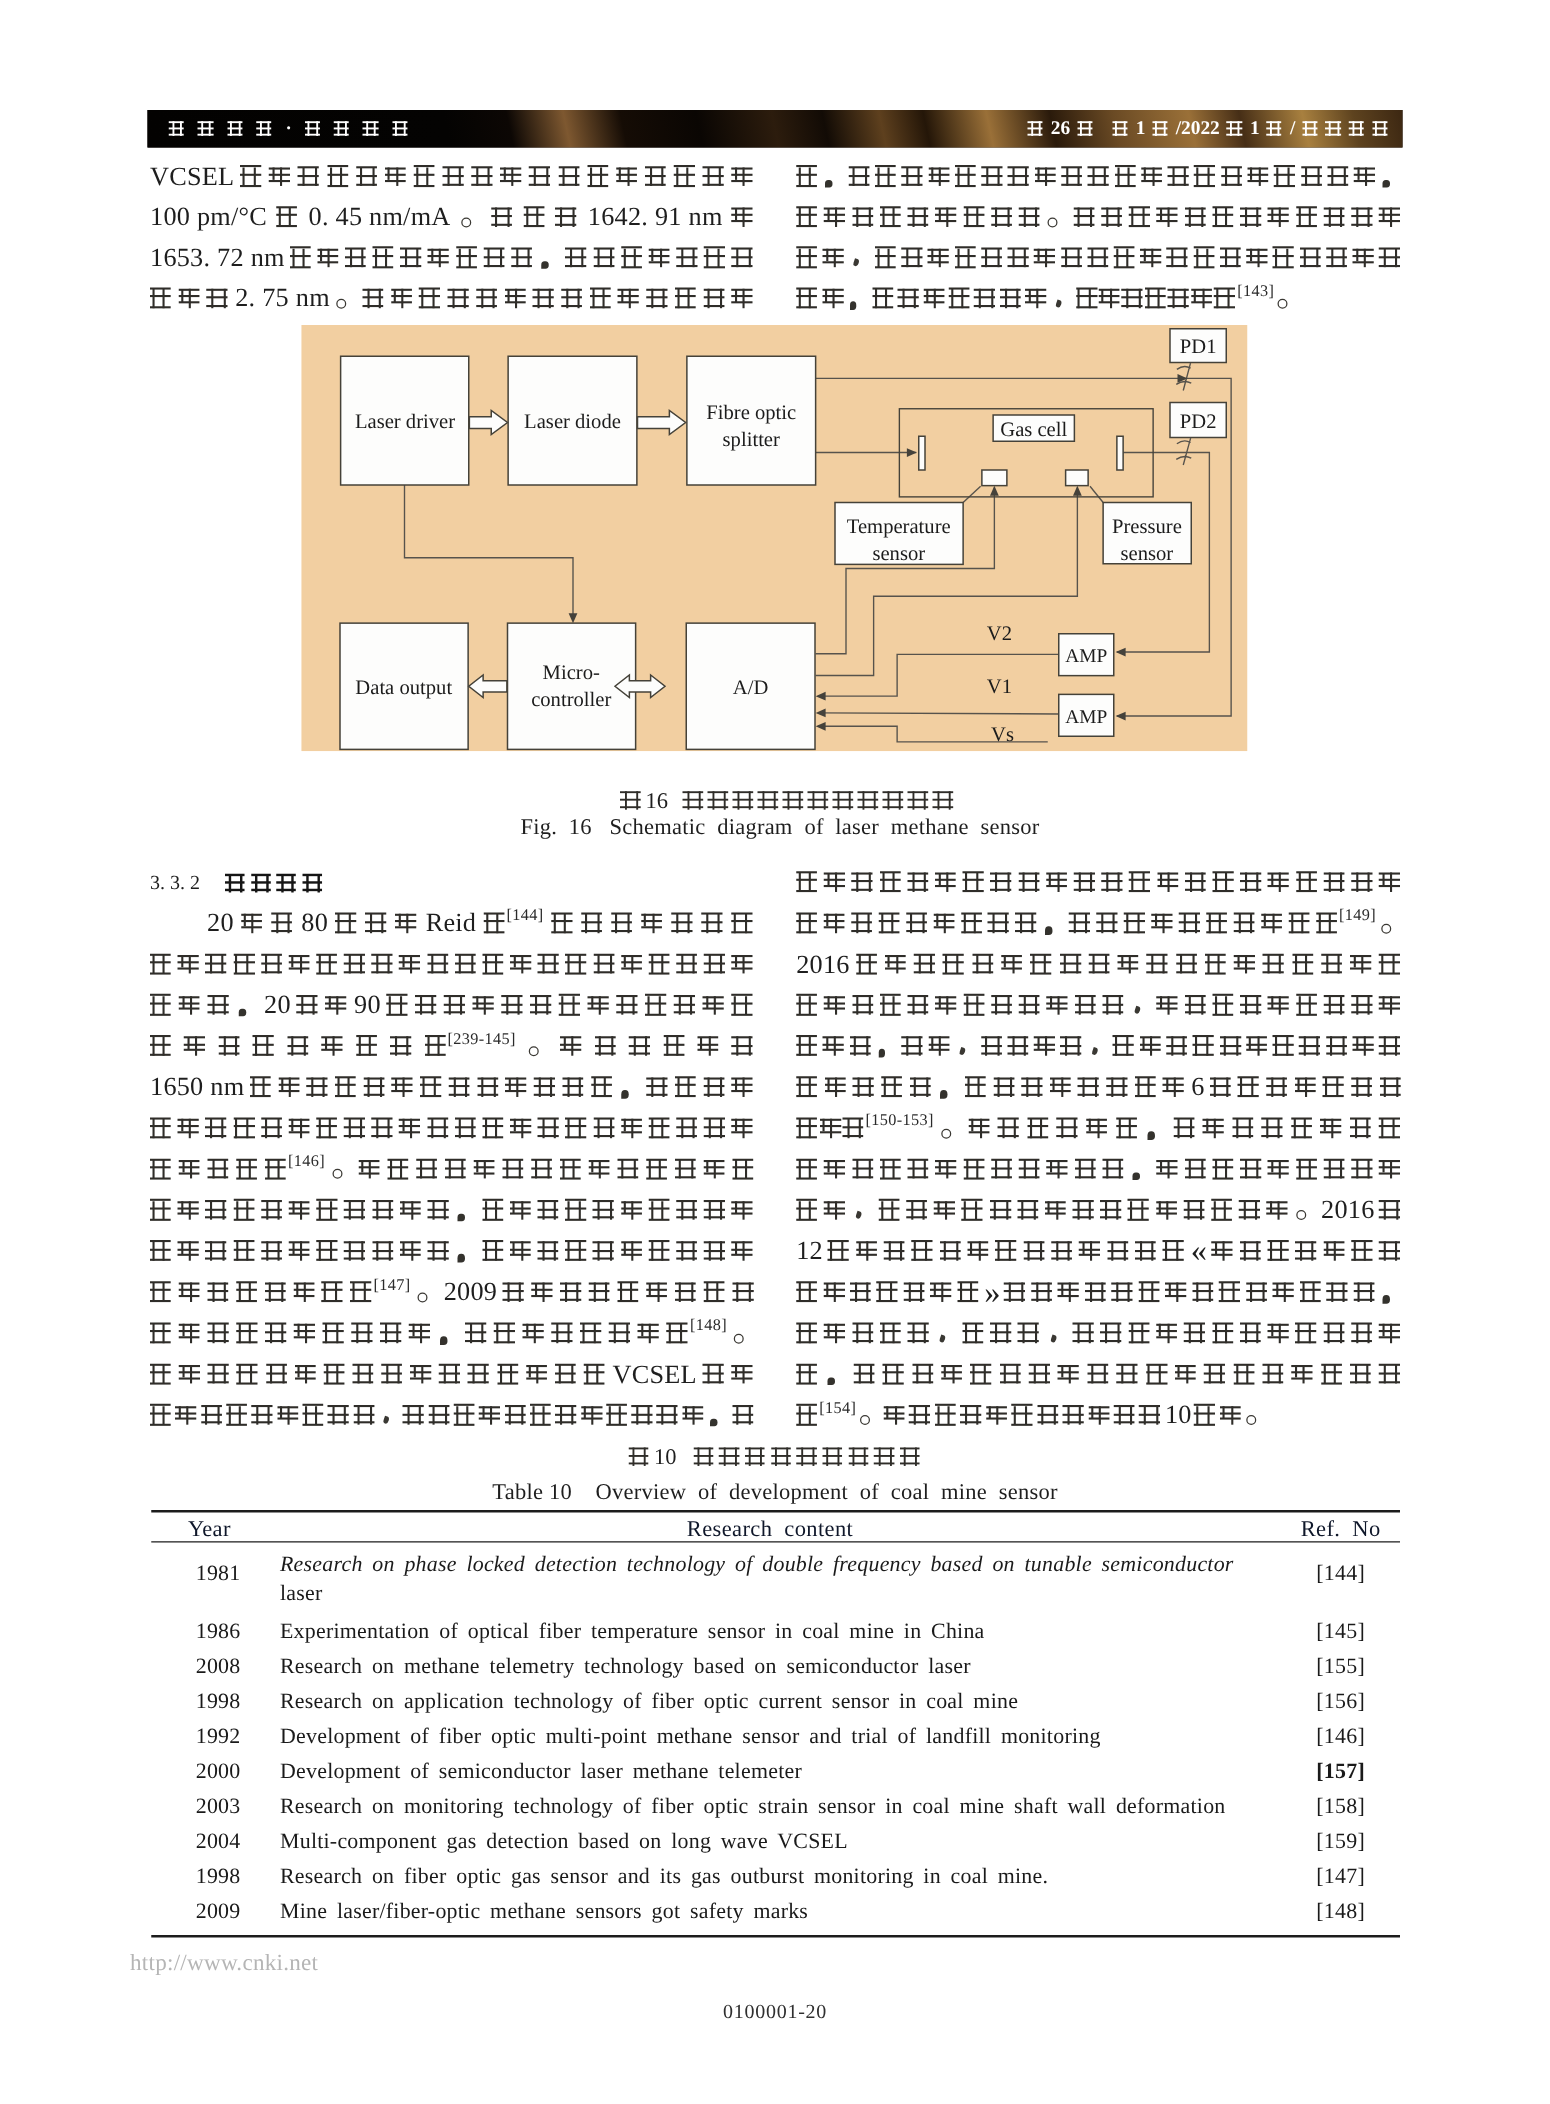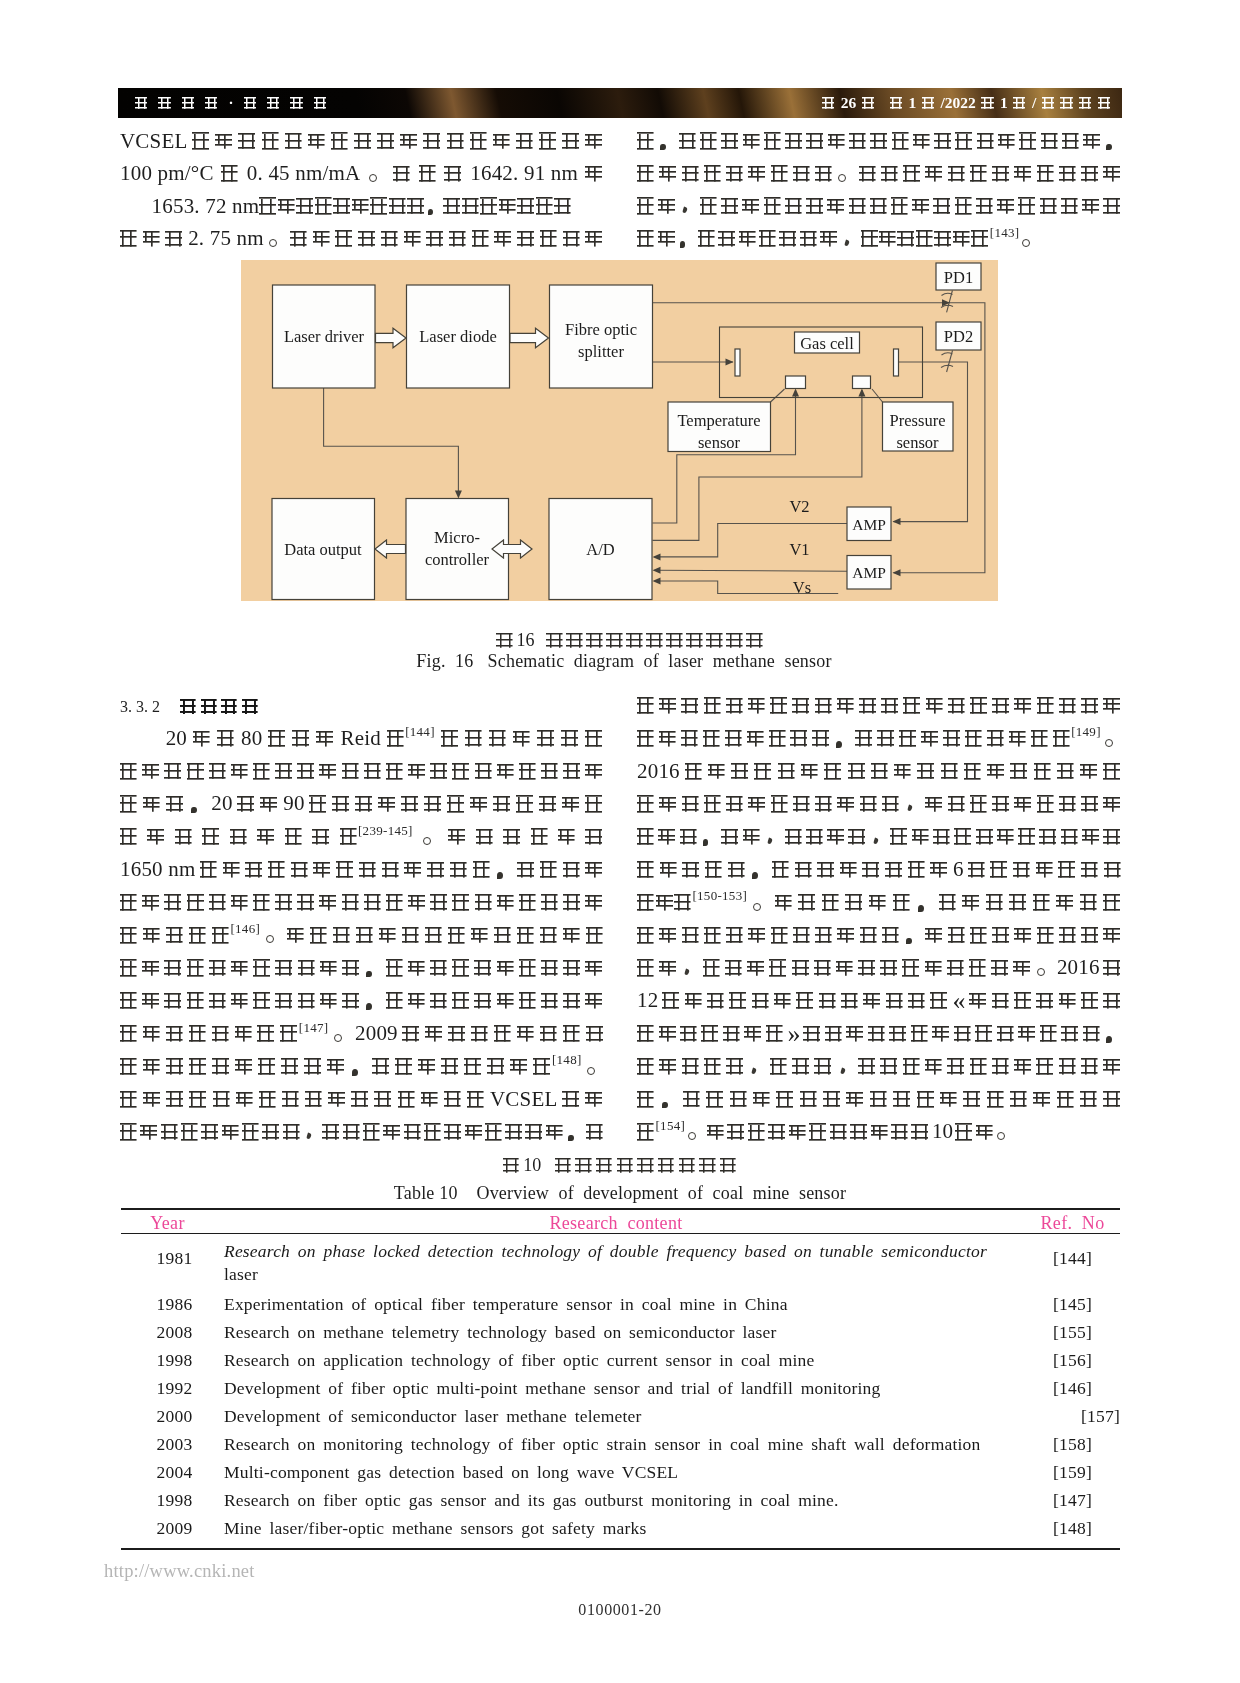--- a/index.html
+++ b/index.html
@@ -44,21 +44,21 @@
   #2c1c0d 50%,#120b05 54%,
   #5e401e 58.5%,#241608 62%,
   #9a7038 67%,#2a1a0b 72%,
   #6a4a24 77%,
   #9a7038 83%,#462e16 87%,
   #a8803f 92%,#5e431f 96%,#3c2712 100%)}
 .cap{position:absolute;left:0;width:1240px;text-align:center;font-size:18px;color:#1e1e1e;
  letter-spacing:.2px}
 .csp{width:7px}
 .rule{position:absolute;left:121px;width:999px;background:#1c1c1c}
-.tt{position:absolute;font-size:18px;color:#ec4899;letter-spacing:.3px}
+.tt{position:absolute;font-size:18px;color:#0f172a;letter-spacing:.3px}
 .td{position:absolute;font-size:17.5px;color:#1a1a1a;letter-spacing:.2px;word-spacing:3.2px;white-space:nowrap}
 #foot{position:absolute;left:104px;top:1561px;width:995px;display:flex;
  justify-content:space-between;font-size:18.5px;color:#b5b5b5;letter-spacing:.2px}
 #pgnum{position:absolute;left:0;top:1601px;width:1240px;text-align:center;
  font-size:16px;color:#2f2f2f;letter-spacing:.6px}
 </style></head>
 <body>
 
 <div id="hbar"></div>
 
@@ -118,21 +118,21 @@
     <span class="t">100 pm/°C</span>
     <i class="k"></i>
     <span class="t">0. 45 nm/mA</span>
     <i class="pd"></i>
     <i class="k"></i>
     <i class="k"></i>
     <i class="k"></i>
     <span class="t">1642. 91 nm</span>
     <i class="k"></i>
   </div>
-<div class="ln" style="left:120px;top:194.0px;width:484px;justify-content:center;">
+<div class="ln" style="left:120px;top:194.0px;width:484px;justify-content:space-between;">
     <span class="t">1653. 72 nm</span>
     <i class="k"></i>
     <i class="k"></i>
     <i class="k"></i>
     <i class="k"></i>
     <i class="k"></i>
     <i class="k"></i>
     <i class="k"></i>
     <i class="k"></i>
     <i class="k"></i>
@@ -1110,21 +1110,21 @@
 <div class="td" style="left:224px;top:1321.5px;width:830px;">Research on methane telemetry technology based on semiconductor laser</div>
 <div class="td" style="left:1025px;top:1321.5px;width:95px;text-align:center;">[155]</div>
 <div class="td" style="left:137px;top:1349.5px;width:75px;text-align:center;">1998</div>
 <div class="td" style="left:224px;top:1349.5px;width:830px;">Research on application technology of fiber optic current sensor in coal mine</div>
 <div class="td" style="left:1025px;top:1349.5px;width:95px;text-align:center;">[156]</div>
 <div class="td" style="left:137px;top:1377.5px;width:75px;text-align:center;">1992</div>
 <div class="td" style="left:224px;top:1377.5px;width:830px;">Development of fiber optic multi-point methane sensor and trial of landfill monitoring</div>
 <div class="td" style="left:1025px;top:1377.5px;width:95px;text-align:center;">[146]</div>
 <div class="td" style="left:137px;top:1405.5px;width:75px;text-align:center;">2000</div>
 <div class="td" style="left:224px;top:1405.5px;width:830px;">Development of semiconductor laser methane telemeter</div>
-<div class="td" style="left:1025px;top:1405.5px;width:95px;text-align:right;">[157]</div>
+<div class="td" style="left:1025px;top:1405.5px;width:95px;text-align:center;font-weight:bold;">[157]</div>
 <div class="td" style="left:137px;top:1433.5px;width:75px;text-align:center;">2003</div>
 <div class="td" style="left:224px;top:1433.5px;width:830px;">Research on monitoring technology of fiber optic strain sensor in coal mine shaft wall deformation</div>
 <div class="td" style="left:1025px;top:1433.5px;width:95px;text-align:center;">[158]</div>
 <div class="td" style="left:137px;top:1461.5px;width:75px;text-align:center;">2004</div>
 <div class="td" style="left:224px;top:1461.5px;width:830px;">Multi-component gas detection based on long wave VCSEL</div>
 <div class="td" style="left:1025px;top:1461.5px;width:95px;text-align:center;">[159]</div>
 <div class="td" style="left:137px;top:1489.5px;width:75px;text-align:center;">1998</div>
 <div class="td" style="left:224px;top:1489.5px;width:830px;">Research on fiber optic gas sensor and its gas outburst monitoring in coal mine.</div>
 <div class="td" style="left:1025px;top:1489.5px;width:95px;text-align:center;">[147]</div>
 <div class="td" style="left:137px;top:1517.5px;width:75px;text-align:center;">2009</div>

